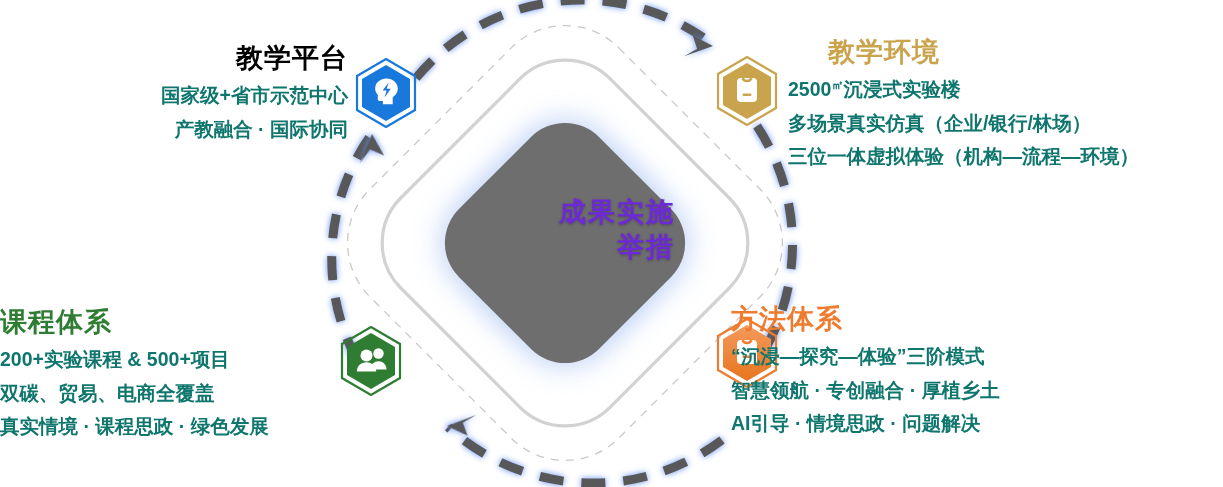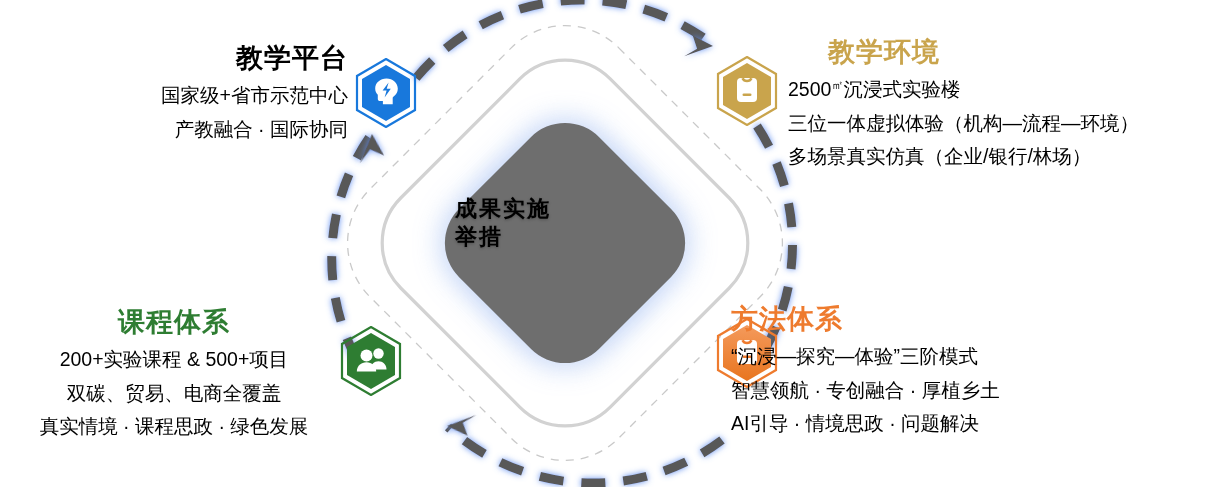--- a/index.html
+++ b/index.html
@@ -40,50 +40,50 @@
     width:198px;height:198px;
     border-radius:48px;
     transform:rotate(45deg);
     background:#6e6e6e;
     box-shadow:0 0 26px 6px rgba(128,166,236,.38);
   }
   .center-label{
     position:absolute;
     left:-110px; top:-48px;
     width:220px;
-    text-align:left;
-    color:#000000;
-    font-size:22px;
+    text-align:right;
+    color:#6d28d9;
+    font-size:27px;
     font-weight:bold;
     line-height:1.28;
     letter-spacing:2px;
     text-shadow:0 1px 3px rgba(0,0,0,.28);
     white-space:pre-line;
   }
 
   
   .quad{position:absolute;}
   .quad .title{
     font-size:27px;
     font-weight:bold;
     line-height:1.05;
     margin:0 0 7px 0;
     letter-spacing:1px;
     white-space:nowrap;
   }
   .quad .line{
     font-size:19.5px;
-    font-weight:normal;
-    color:#000000;
+    font-weight:bold;
+    color:#0f766e;
     line-height:1.72;
     white-space:nowrap;
   }
   .q-tl{left:18px;  top:44px;  width:330px; text-align:right;}
   .q-tr{left:788px; top:38px;  width:430px; text-align:left;}
-  .q-bl{left:0px;   top:308px; width:348px; text-align:center;}
+  .q-bl{left:0px;   top:308px; width:348px; text-align:left;}
   .q-br{left:731px; top:305px; width:440px; text-align:left;}
 
   .q-tl .title{color:#000000;}
   .q-tr .title{color:#C9A44C;margin-left:40px;}
   .q-bl .title{color:#2E7D32;}
   .q-br .title{color:#EE7B2E;}
 
   .sup{font-size:.62em;vertical-align:super;}
 
   
@@ -199,22 +199,22 @@
 
   <div class="quad q-tl">
     <div class="title">教学平台</div>
     <div class="line">国家级+省市示范中心</div>
     <div class="line">产教融合 · 国际协同</div>
   </div>
 
   <div class="quad q-tr">
     <div class="title">教学环境</div>
     <div class="line"><span>2500</span><span class="sup">㎡</span><span>沉浸式实验楼</span></div>
+    <div class="line">多场景真实仿真（企业/银行/林场）</div>
     <div class="line">三位一体虚拟体验（机构—流程—环境）</div>
-    <div class="line">多场景真实仿真（企业/银行/林场）</div>
   </div>
 
   <div class="quad q-bl">
     <div class="title">课程体系</div>
     <div class="line">200+实验课程 &amp; 500+项目</div>
     <div class="line">双碳、贸易、电商全覆盖</div>
     <div class="line">真实情境 · 课程思政 · 绿色发展</div>
   </div>
 
   <div class="quad q-br">

